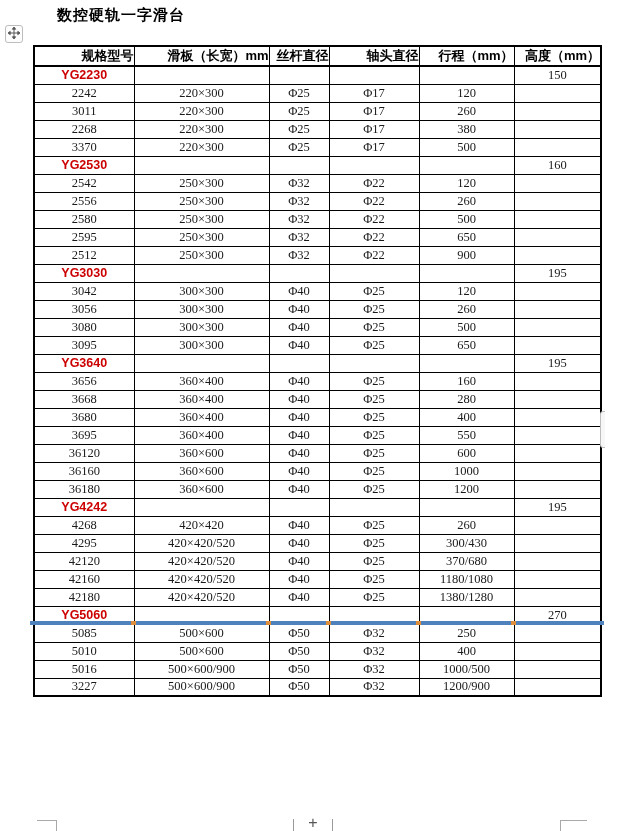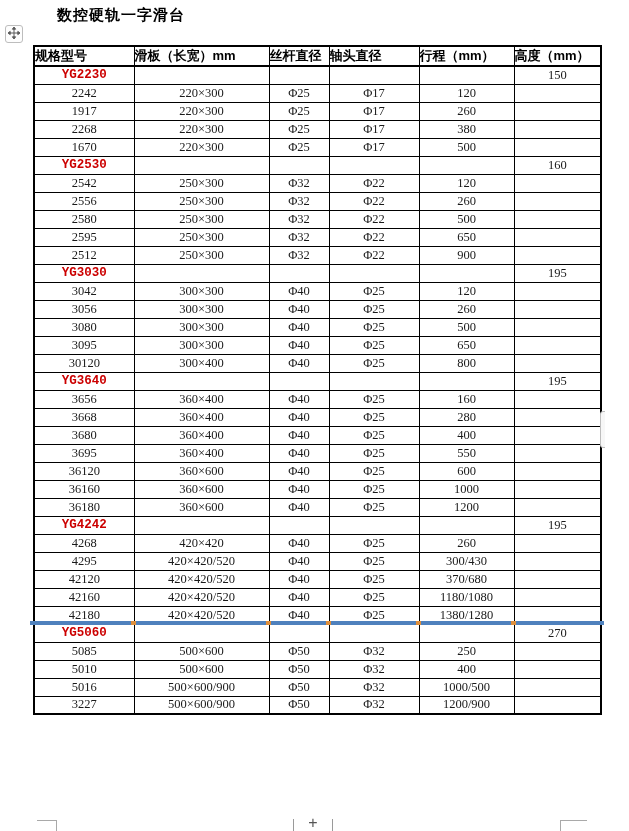--- a/index.html
+++ b/index.html
@@ -24,31 +24,31 @@
     display:flex; align-items:center; justify-content:center; cursor:move;
   }
   
   table.spec{
     position:absolute; left:33px; top:45px; width:567px;
     border-collapse:collapse; table-layout:fixed;
     border:2px solid var(--grid);
   }
   table.spec th{
     height:20px; border:1px solid var(--grid); border-bottom:2px solid var(--grid);
-    font-size:13px; font-weight:bold; color:#000; text-align:left;
+    font-size:13px; font-weight:bold; color:#000; text-align:right;
     font-family:"Liberation Sans", sans-serif; overflow:hidden; white-space:nowrap;
   }
   table.spec td{
     height:18px; border:1px solid var(--grid);
     font-size:12.5px; color:#1a1a1a; text-align:center; vertical-align:middle;
     font-family:"Liberation Serif", serif; overflow:hidden; white-space:nowrap;
   }
   table.spec td.model-red{
     color:var(--red); font-weight:bold; font-size:12.5px;
-    font-family:Liberation Mono, monospace;
+    font-family:Liberation Sans, sans-serif;
   }
   
   .page-break-line{
     position:absolute; left:30px; width:574px; height:4px;
     background:var(--blue); z-index:5;
   }
   .page-break-line .tick{
     position:absolute; top:0; width:5px; height:100%; background:var(--orange);
   }
   
@@ -137,37 +137,37 @@
         </tr>
         <tr>
           <td>2242</td>
           <td>220×300</td>
           <td>Φ25</td>
           <td>Φ17</td>
           <td>120</td>
           <td></td>
         </tr>
         <tr>
-          <td>1917</td>
+          <td>3011</td>
           <td>220×300</td>
           <td>Φ25</td>
           <td>Φ17</td>
           <td>260</td>
           <td></td>
         </tr>
         <tr>
           <td>2268</td>
           <td>220×300</td>
           <td>Φ25</td>
           <td>Φ17</td>
           <td>380</td>
           <td></td>
         </tr>
         <tr>
-          <td>1670</td>
+          <td>3370</td>
           <td>220×300</td>
           <td>Φ25</td>
           <td>Φ17</td>
           <td>500</td>
           <td></td>
         </tr>
         <tr>
           <td class="model-red">YG2530</td>
           <td></td>
           <td></td>
@@ -246,28 +246,20 @@
           <td>Φ25</td>
           <td>500</td>
           <td></td>
         </tr>
         <tr>
           <td>3095</td>
           <td>300×300</td>
           <td>Φ40</td>
           <td>Φ25</td>
           <td>650</td>
-          <td></td>
-        </tr>
-        <tr>
-          <td>30120</td>
-          <td>300×400</td>
-          <td>Φ40</td>
-          <td>Φ25</td>
-          <td>800</td>
           <td></td>
         </tr>
         <tr>
           <td class="model-red">YG3640</td>
           <td></td>
           <td></td>
           <td></td>
           <td></td>
           <td>195</td>
         </tr>

